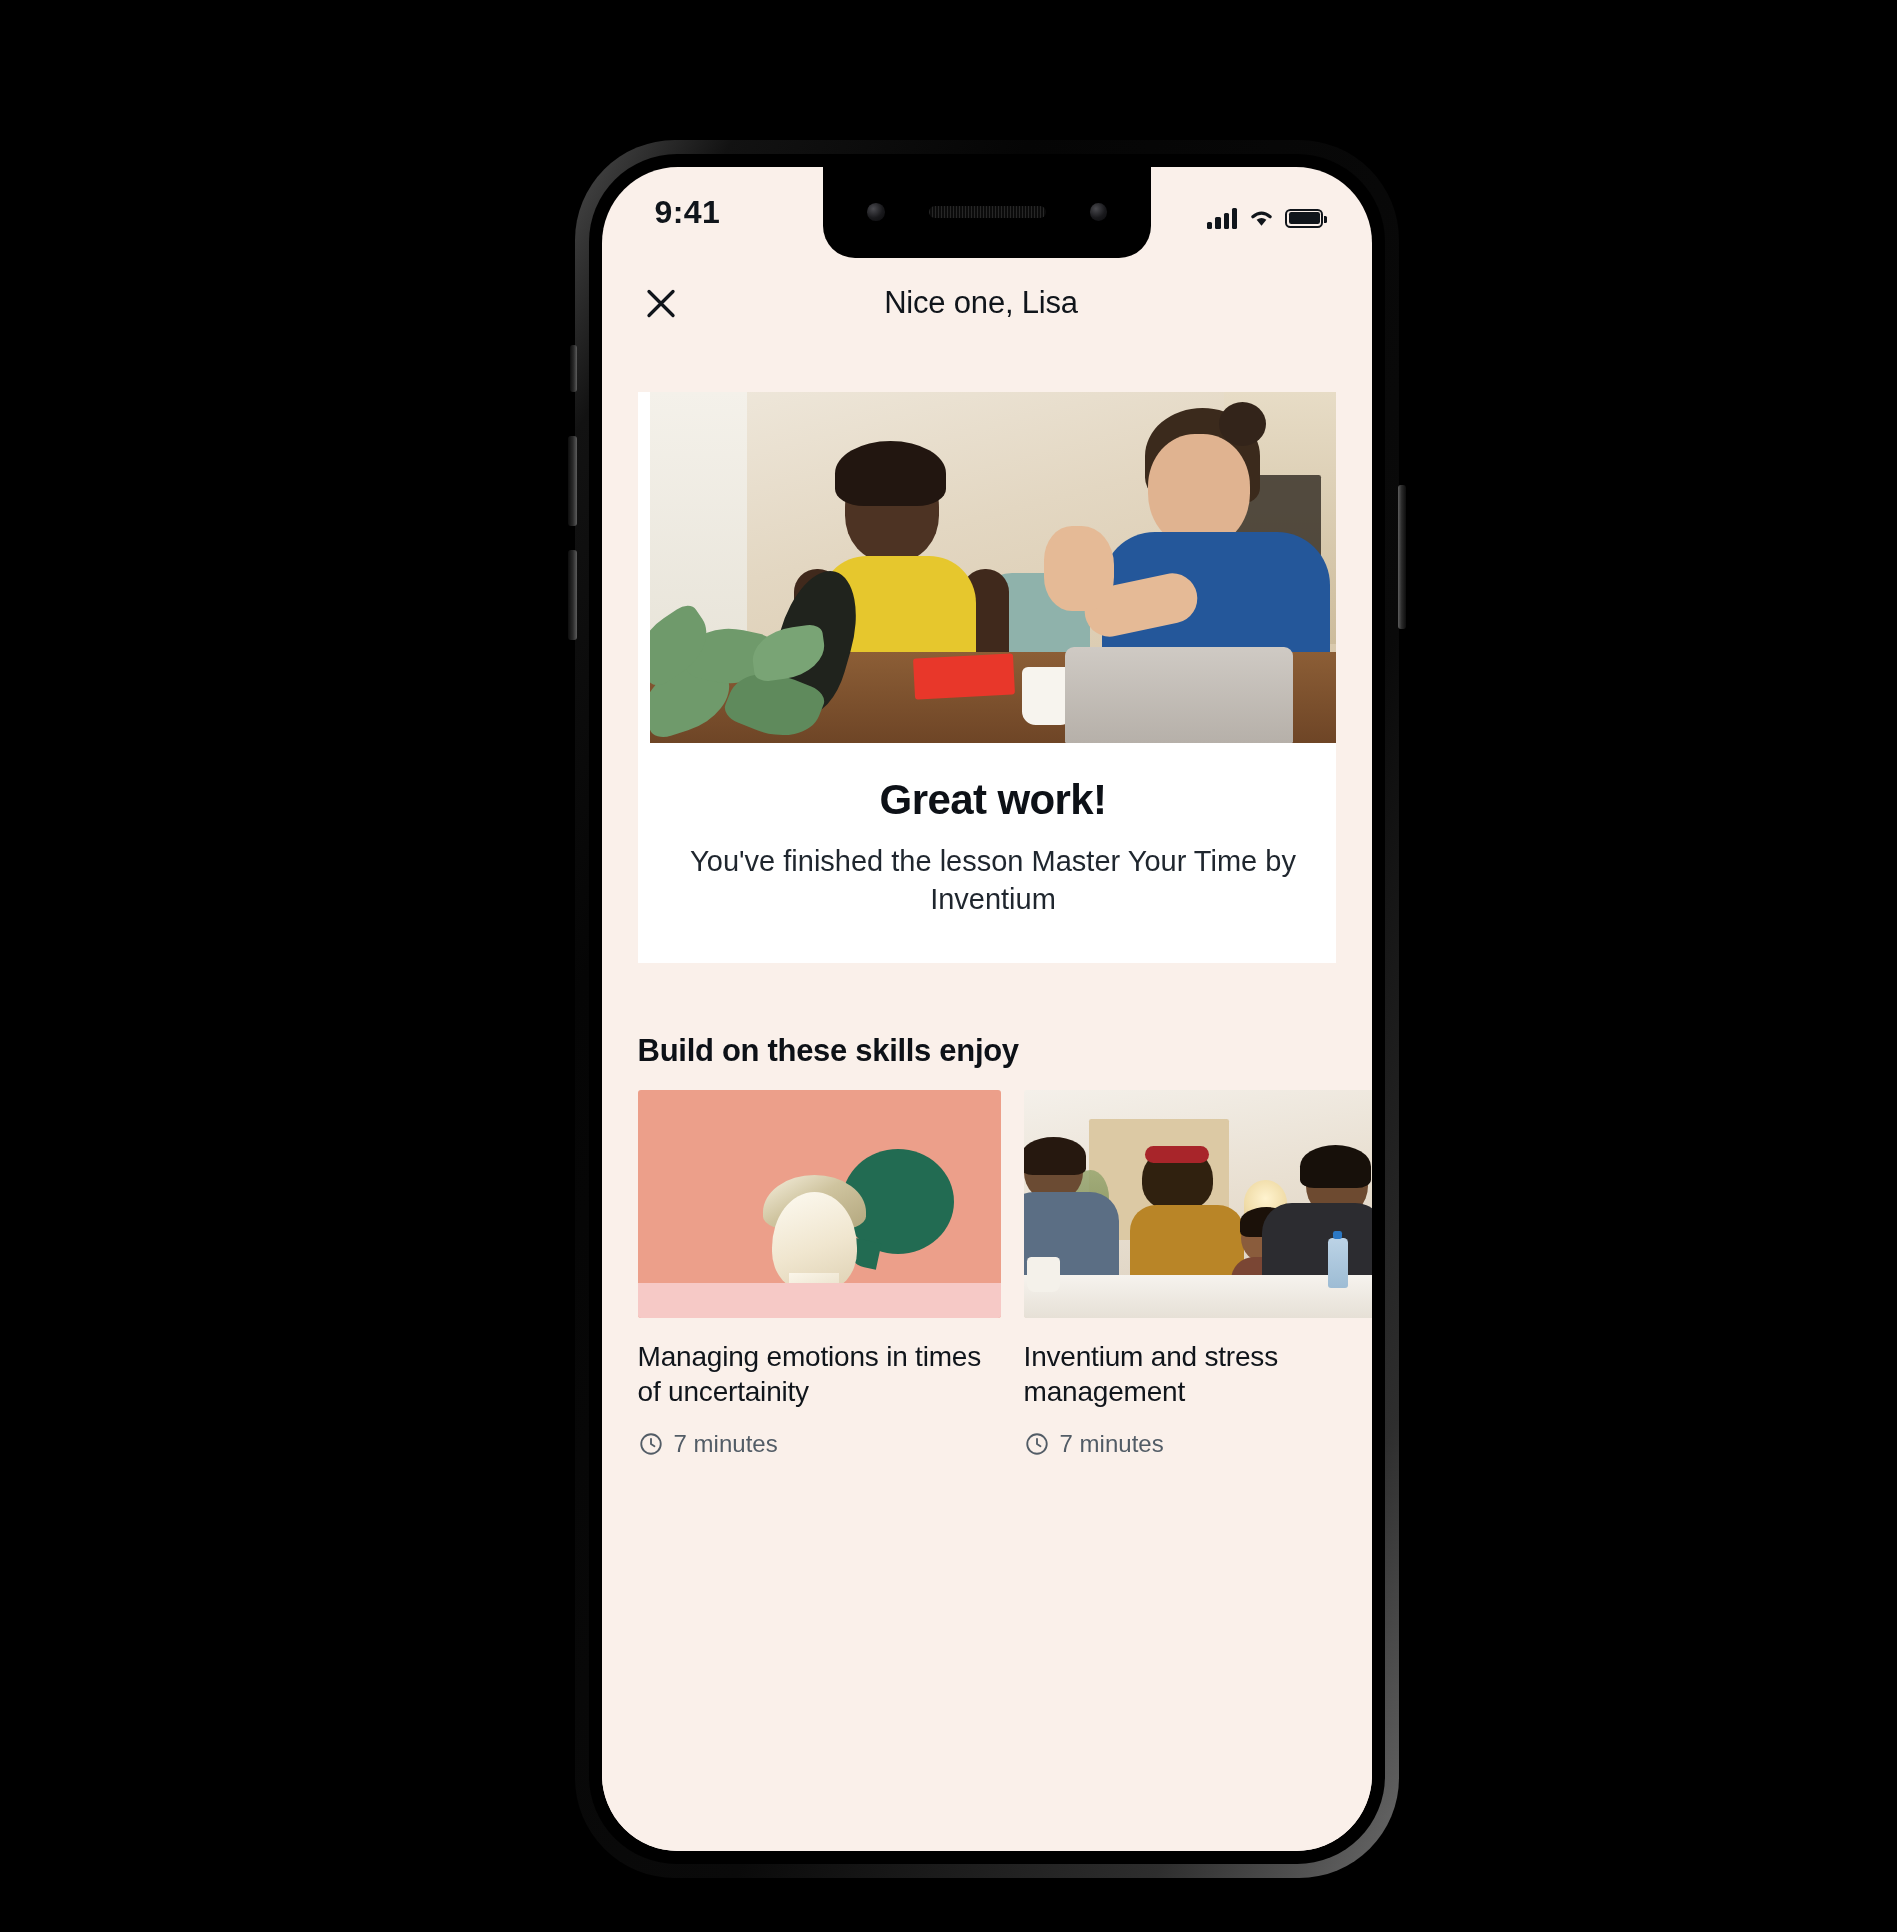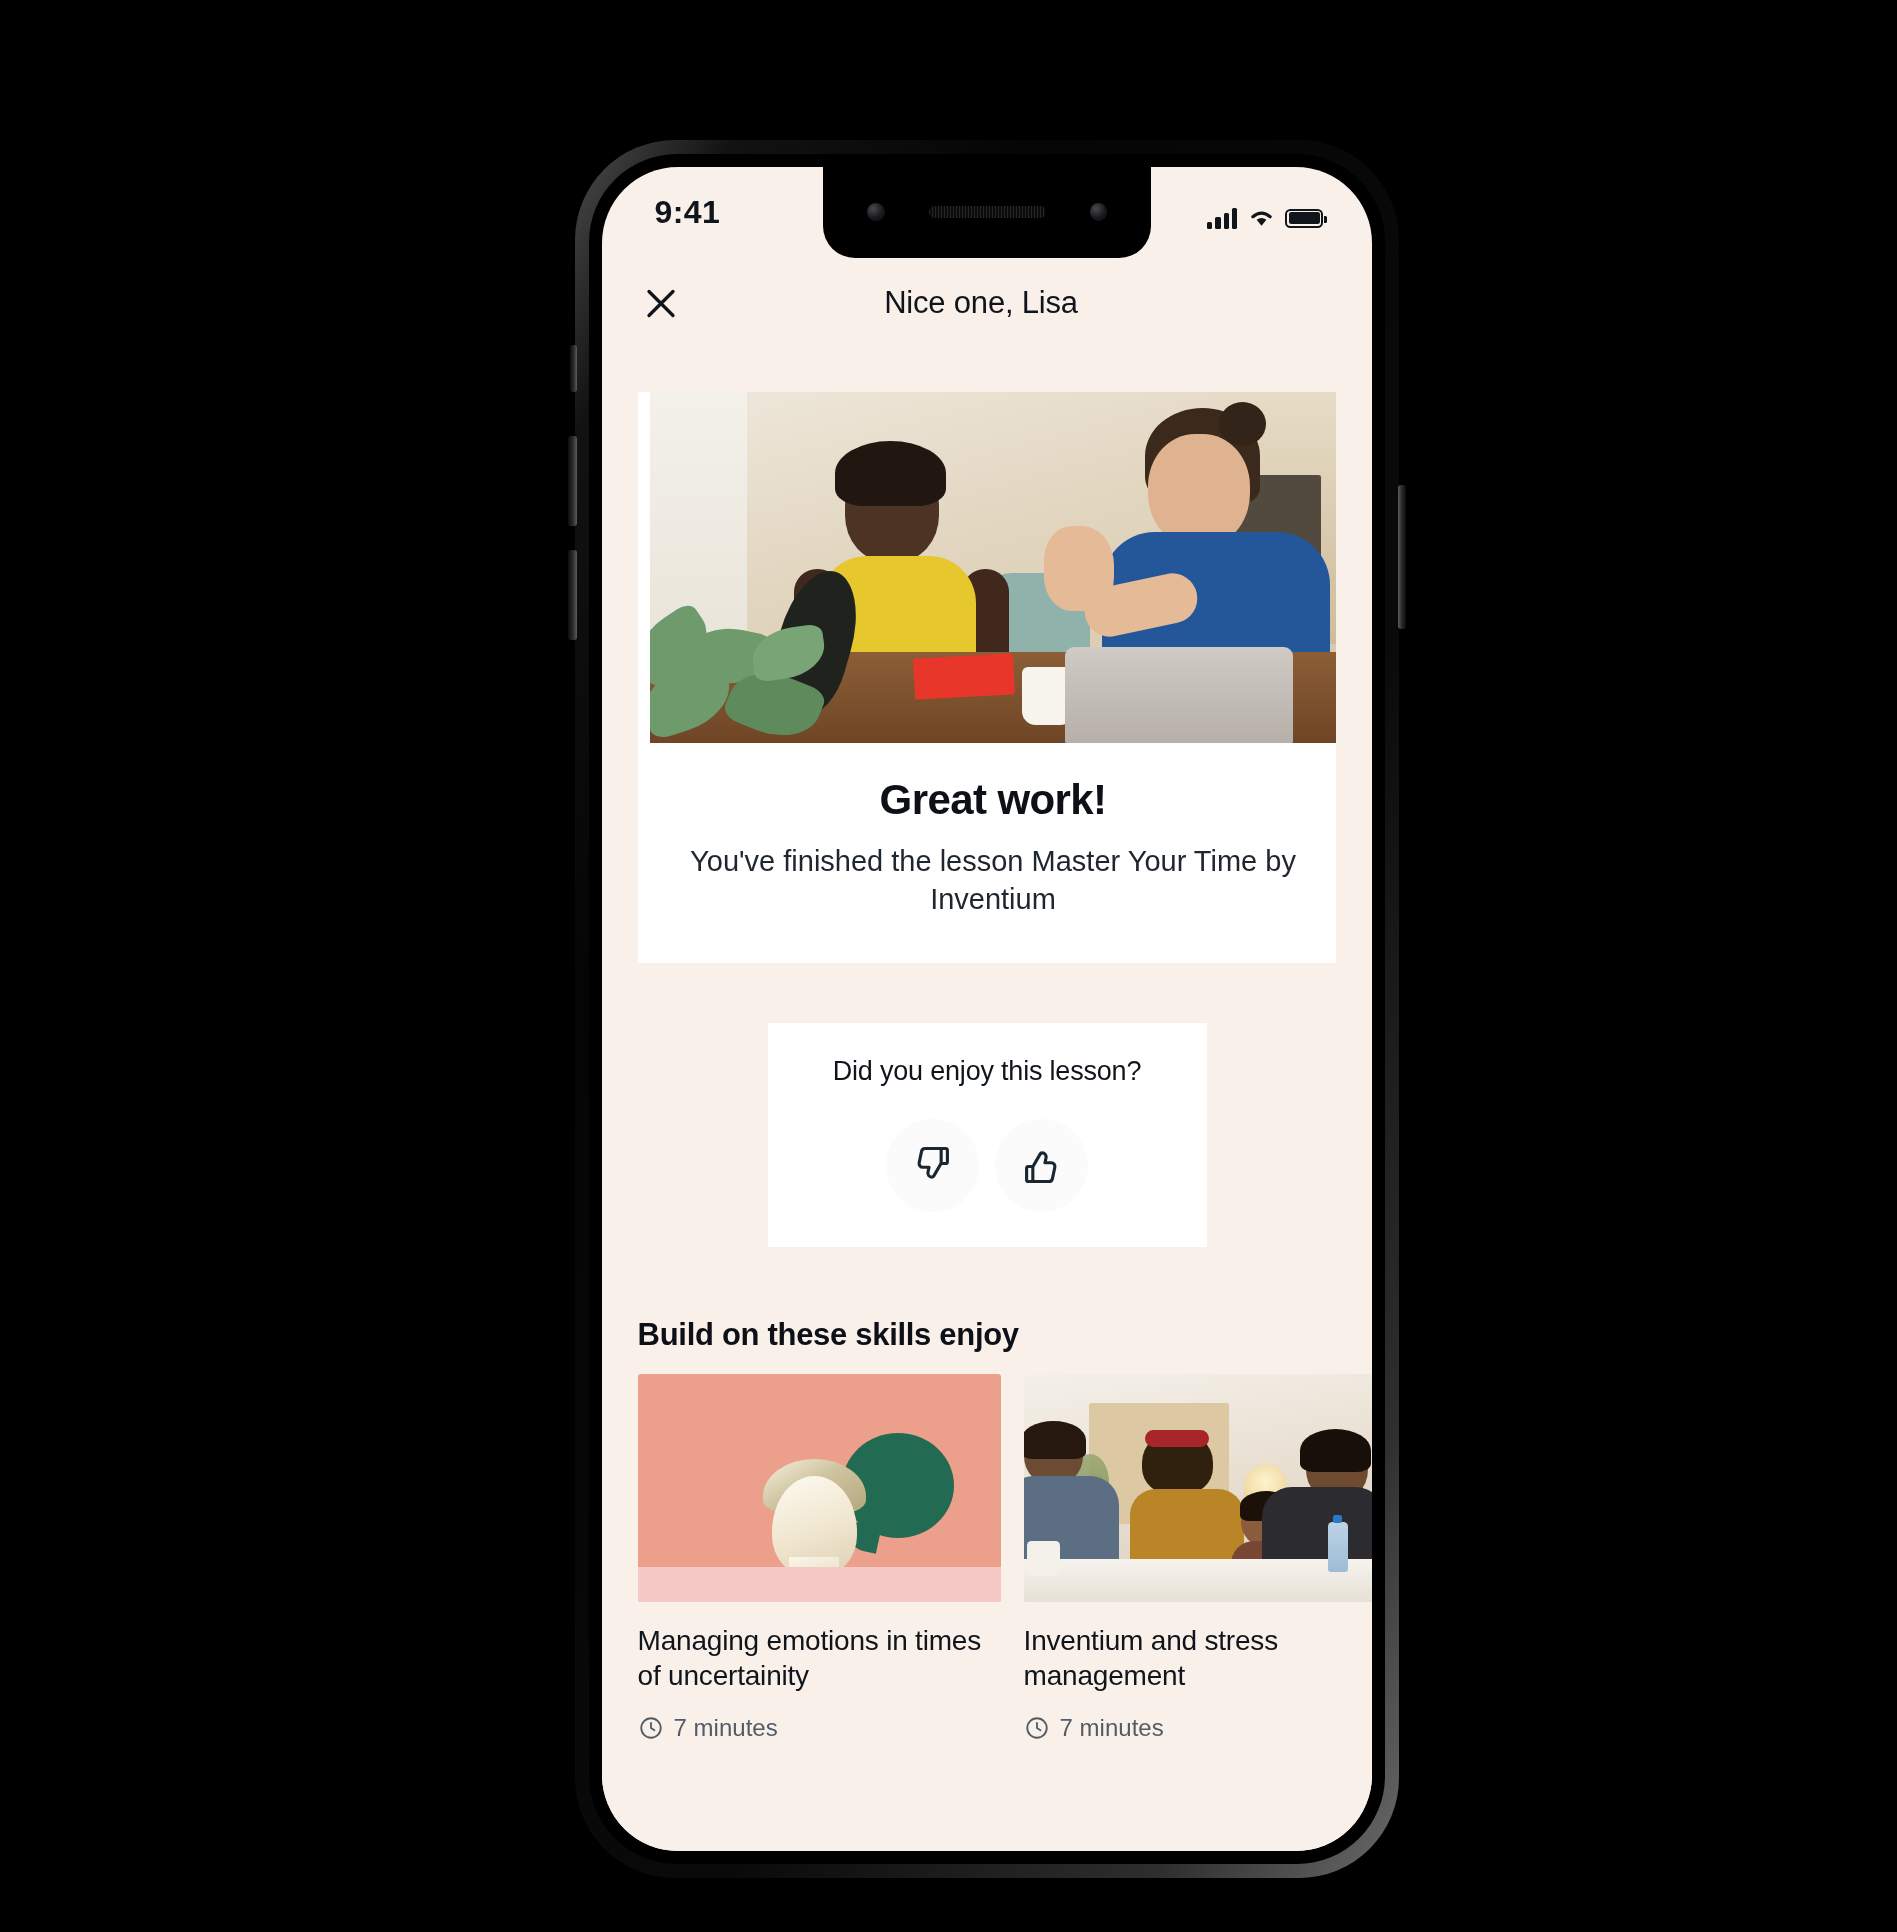--- a/index.html
+++ b/index.html
@@ -426,37 +426,20 @@
                   <span></span>
               </div>
             </div>
           </div>
           <div class="hero-text">
             <h1 class="hero-title">Great work!</h1>
             <p class="hero-sub">You've finished the lesson Master Your Time by Inventium</p>
           </div>
         </div>
 
-        <div class="feedback-card">
-          <p class="feedback-q">Did you enjoy this lesson?</p>
-          <div class="feedback-btns">
-            <button class="thumb-btn">
-              <svg width="44" height="44" viewBox="0 0 24 24" fill="none">
-                <path d="M17 3H8.3a2 2 0 0 0-2 1.6L5 10.8a2 2 0 0 0 2 2.4h3.4l-.6 2.7c-.3 1.4.7 2.7 2.1 2.7.5 0 1-.3 1.2-.8L17 11" stroke="#1a2733" stroke-width="1.7" stroke-linecap="round" stroke-linejoin="round"></path>
-                <rect x="17" y="3" width="3.4" height="8.2" rx="1" stroke="#1a2733" stroke-width="1.7"></rect>
-              </svg>
-            </button>
-            <button class="thumb-btn">
-              <svg width="44" height="44" viewBox="0 0 24 24" fill="none">
-                <path d="M7 21h8.7a2 2 0 0 0 2-1.6l1.3-6.2a2 2 0 0 0-2-2.4h-3.4l.6-2.7c.3-1.4-.7-2.7-2.1-2.7-.5 0-1 .3-1.2.8L7 13" stroke="#1a2733" stroke-width="1.7" stroke-linecap="round" stroke-linejoin="round"></path>
-                <rect x="3.6" y="12.8" width="3.4" height="8.2" rx="1" stroke="#1a2733" stroke-width="1.7"></rect>
-              </svg>
-            </button>
-          </div>
-        </div>
 
         <div class="skills-head">Build on these skills enjoy</div>
 
         <div class="skills-row">
 
           <div class="skill-card">
             <div class="skill-img">
               <div class="art-bust">
                 <div class="bubble"></div>
                 <div class="bust">

